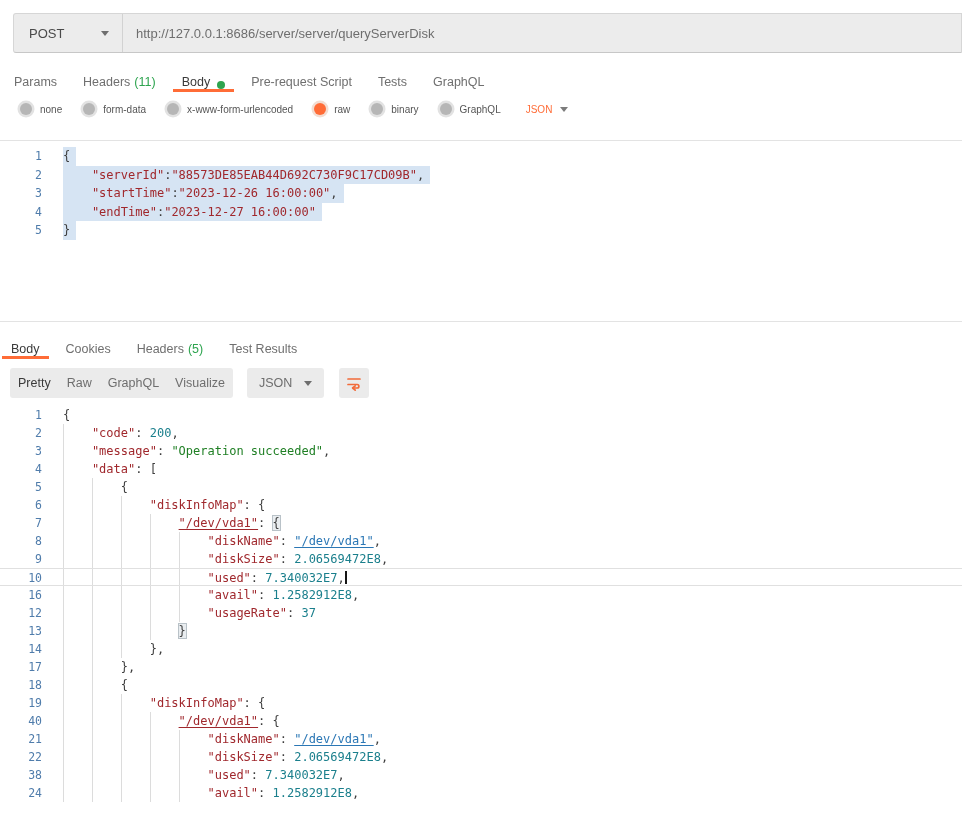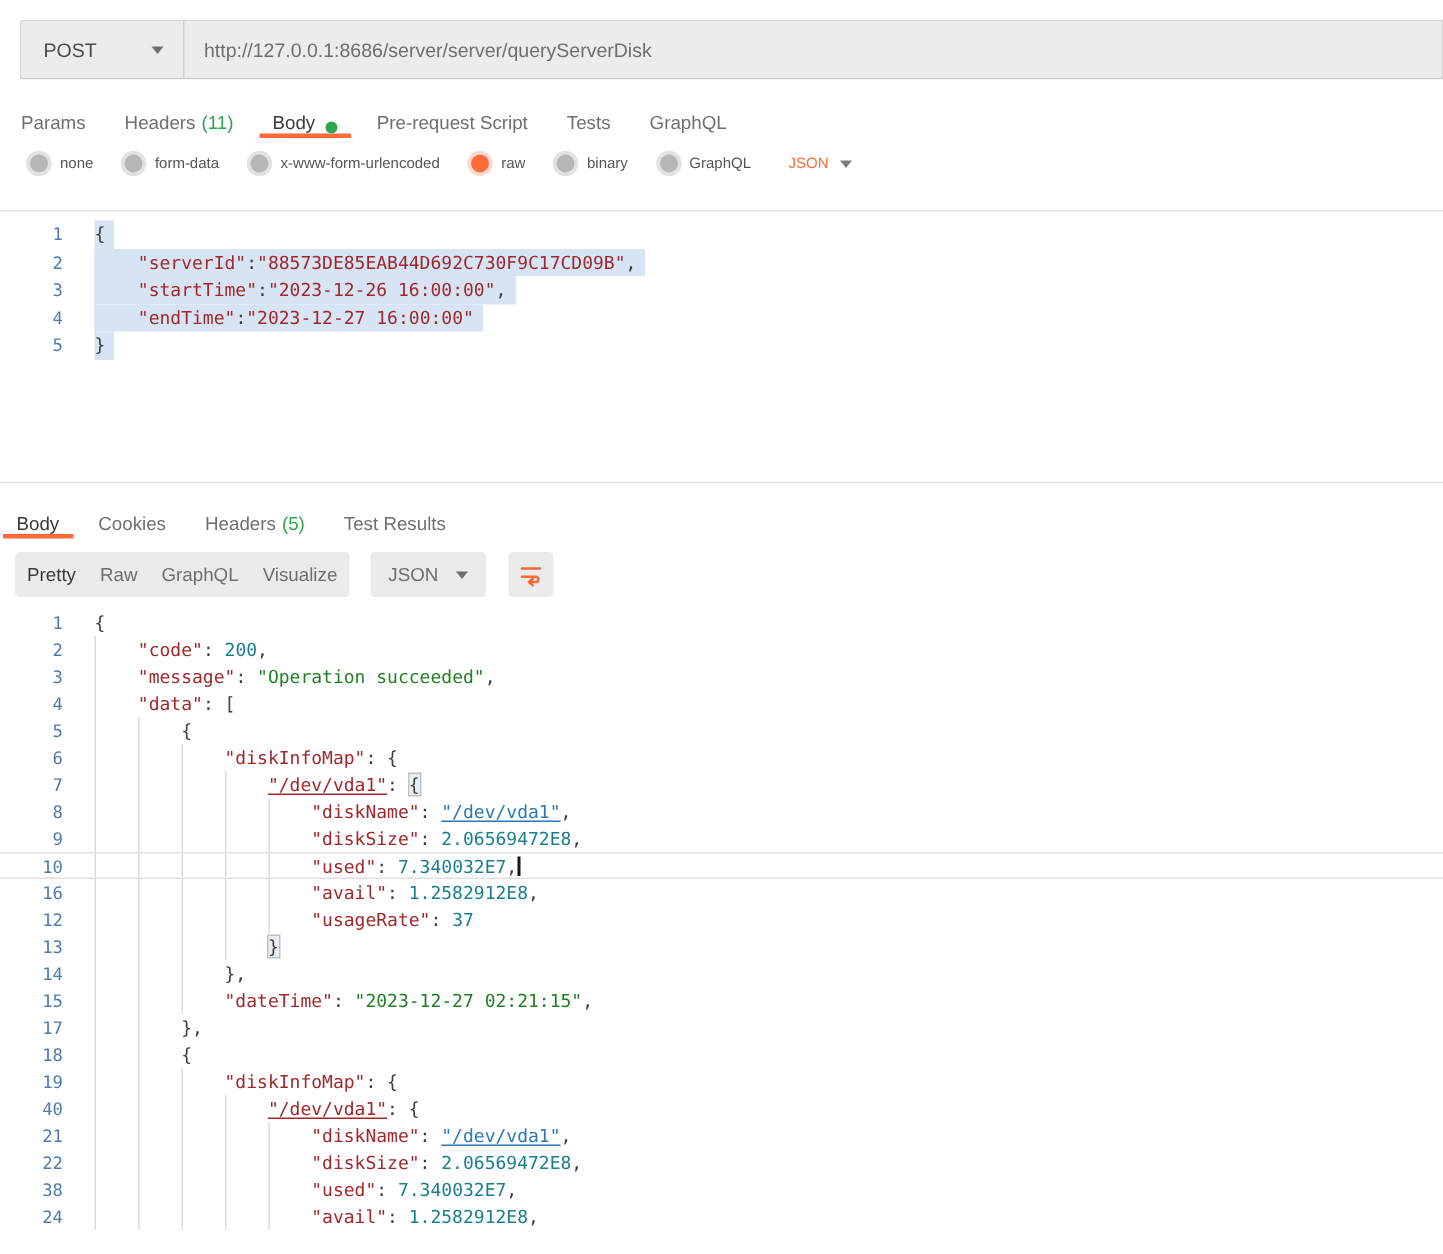--- a/index.html
+++ b/index.html
@@ -247,24 +247,20 @@
       </div>
       <div class="cm-row">
         <div class="cm-gutter">13</div>
         <div class="cm-code"><i class="guide" style="left: 0ch;"></i><i class="guide" style="left: 4ch;"></i><i class="guide" style="left: 8ch;"></i><i class="guide" style="left: 12ch;"></i><span class="cm-text" style="padding-left: 16ch;"><span class="tok-bm">}</span></span></div>
       </div>
       <div class="cm-row">
         <div class="cm-gutter">14</div>
         <div class="cm-code"><i class="guide" style="left: 0ch;"></i><i class="guide" style="left: 4ch;"></i><i class="guide" style="left: 8ch;"></i><span class="cm-text" style="padding-left: 12ch;"><span class="tok-p">},</span></span></div>
       </div>
       <div class="cm-row">
-        <div class="cm-gutter">15</div>
-        <div class="cm-code"><i class="guide" style="left: 0ch;"></i><i class="guide" style="left: 4ch;"></i><i class="guide" style="left: 8ch;"></i><span class="cm-text" style="padding-left: 12ch;"><span class="tok-k">"dateTime"</span><span class="tok-p">: </span><span class="tok-s">"2023-12-27 02:21:15"</span><span class="tok-p">,</span></span></div>
-      </div>
-      <div class="cm-row">
         <div class="cm-gutter">17</div>
         <div class="cm-code"><i class="guide" style="left: 0ch;"></i><i class="guide" style="left: 4ch;"></i><span class="cm-text" style="padding-left: 8ch;"><span class="tok-p">},</span></span></div>
       </div>
       <div class="cm-row">
         <div class="cm-gutter">18</div>
         <div class="cm-code"><i class="guide" style="left: 0ch;"></i><i class="guide" style="left: 4ch;"></i><span class="cm-text" style="padding-left: 8ch;"><span class="tok-p">{</span></span></div>
       </div>
       <div class="cm-row">
         <div class="cm-gutter">19</div>
         <div class="cm-code"><i class="guide" style="left: 0ch;"></i><i class="guide" style="left: 4ch;"></i><i class="guide" style="left: 8ch;"></i><span class="cm-text" style="padding-left: 12ch;"><span class="tok-k">"diskInfoMap"</span><span class="tok-p">: {</span></span></div>

